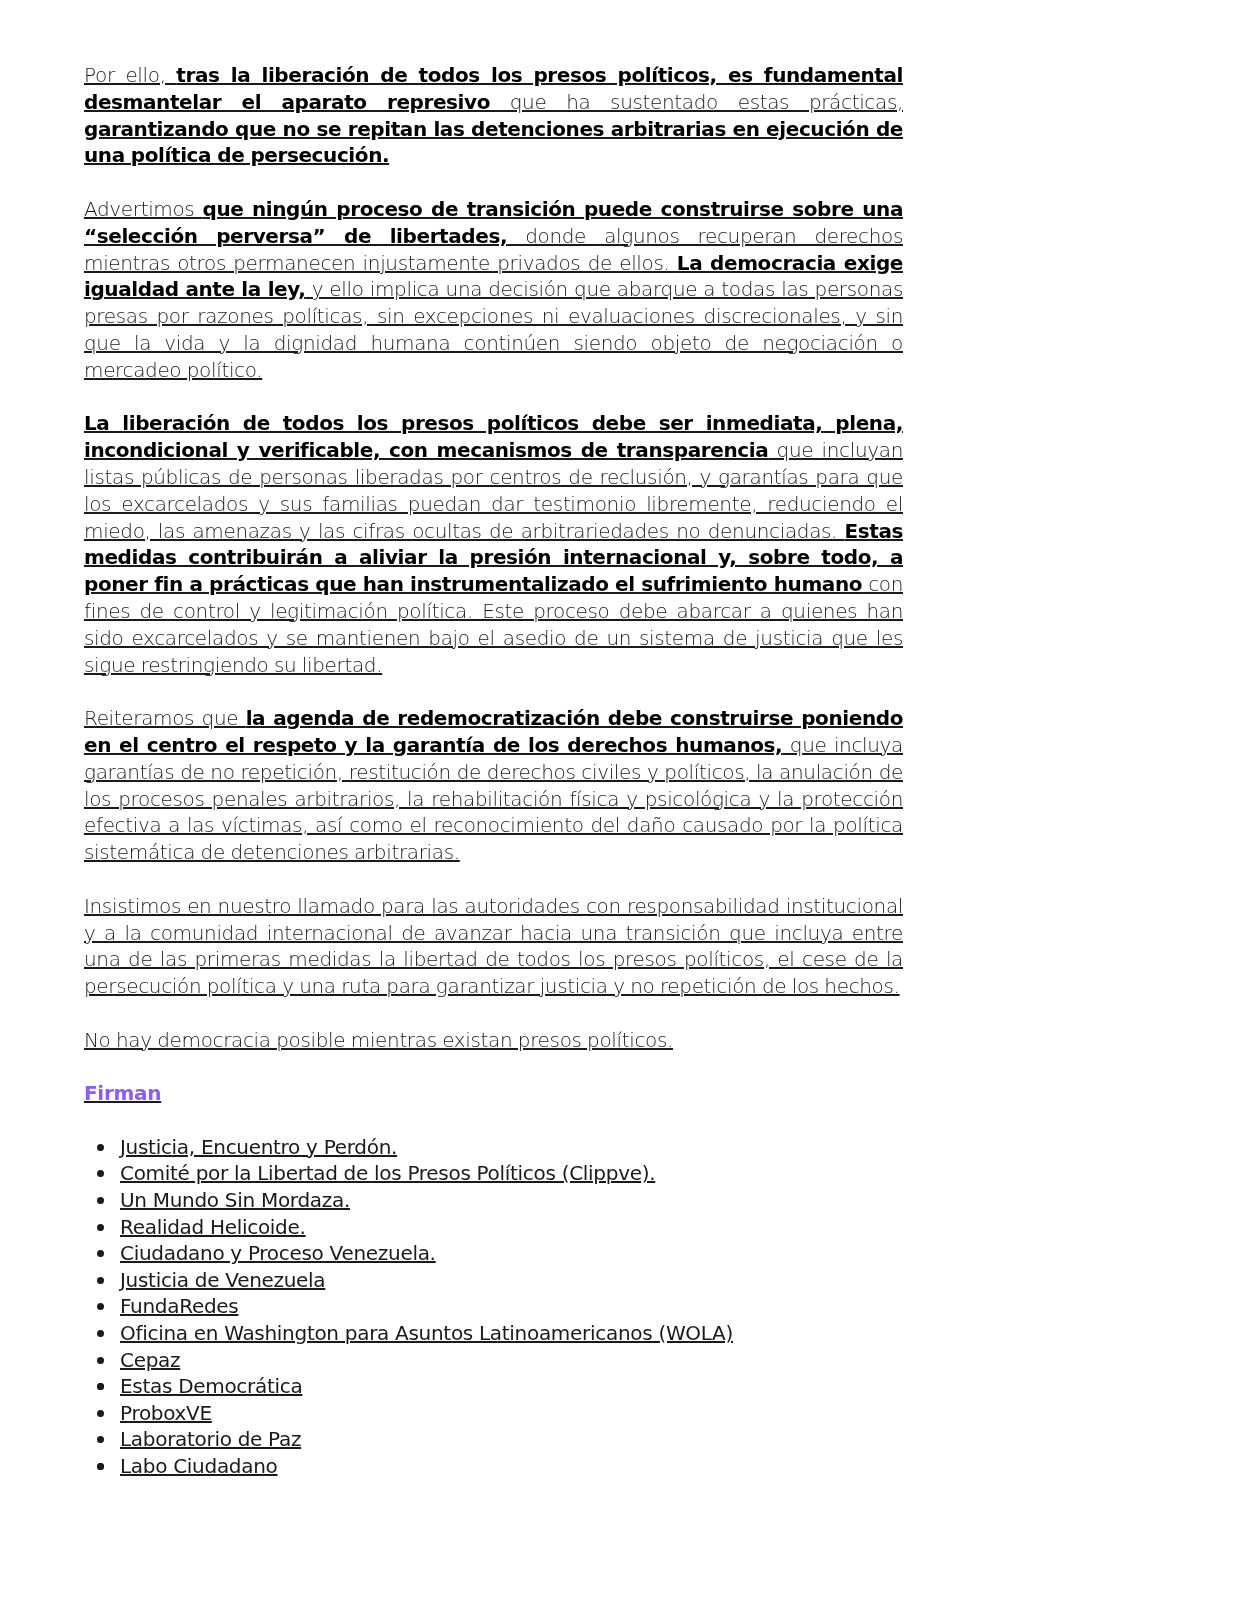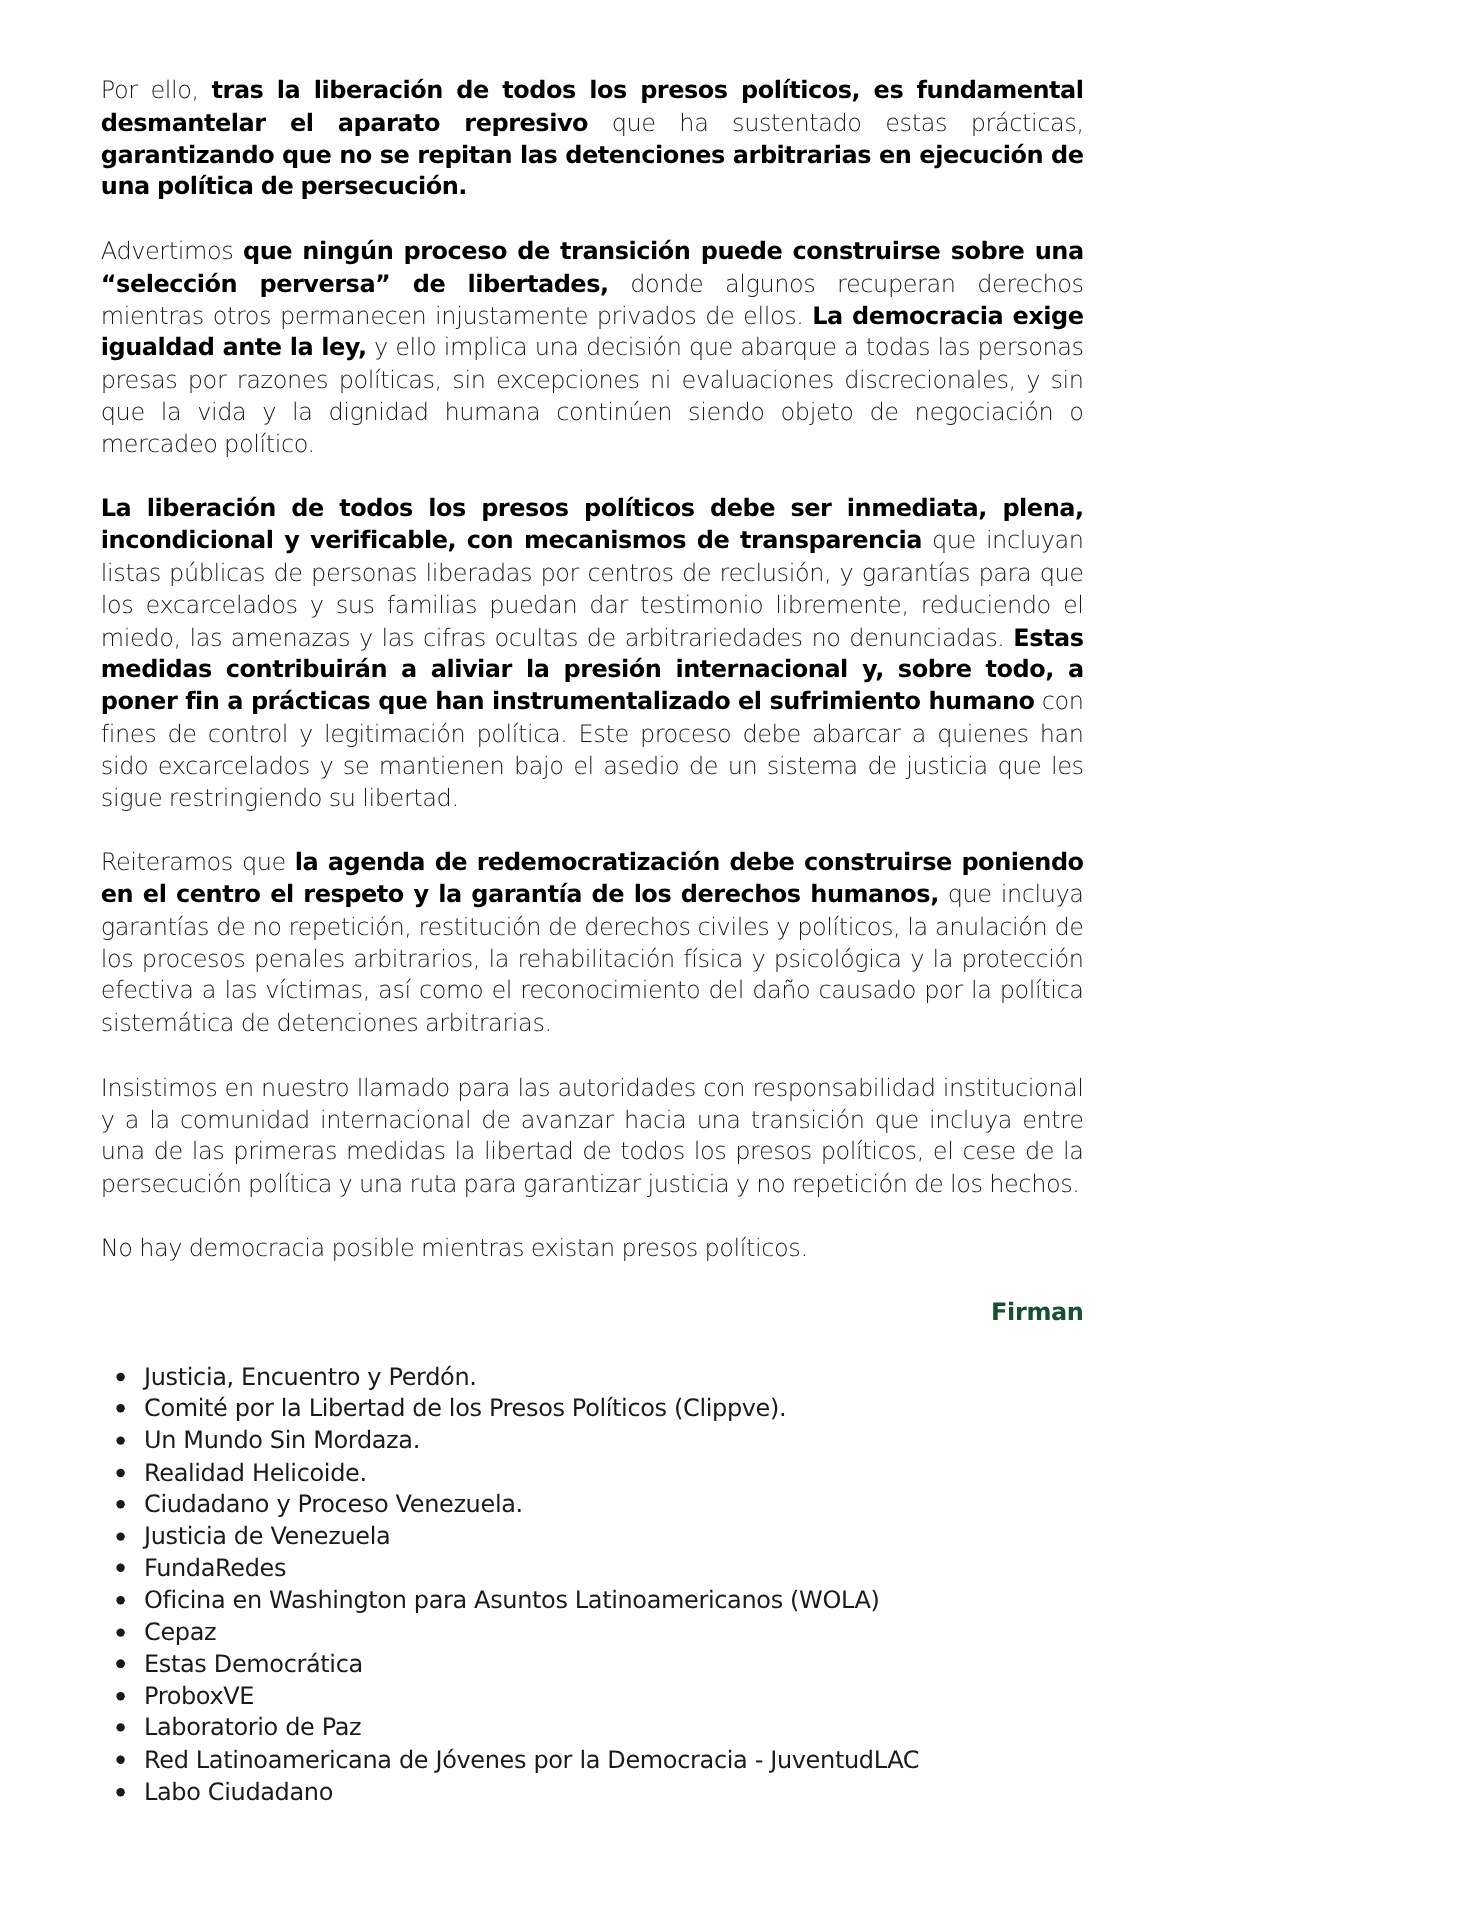--- a/index.html
+++ b/index.html
@@ -7,30 +7,31 @@
   .page {
     position: relative;
     width: 1011px;
     height: 1600px;
     box-sizing: border-box;
     padding: 62px 108px 0 84px;
     color: #1a1a1a;
     font-family: "DejaVu Sans", sans-serif;
     font-size: 20px;
     line-height: 26.8px;
+    text-decoration: underline;
   }
   .para {
     margin: 0 0 26.8px 0;
     text-align: justify;
     font-weight: 300;
     letter-spacing: -0.35px;
     word-spacing: -0.5px;
   }
   .para b { font-weight: bold; color: #000; letter-spacing: -0.4px; }
-  .firman { font-weight: bold; color: #14532d; margin: 0 0 26.8px 0; letter-spacing: -0.3px; text-align: right; }
+  .firman { font-weight: bold; color: #8b5cf6; margin: 0 0 26.8px 0; letter-spacing: -0.3px; }
   ul.signers {
     list-style: none;
     margin: 0;
     padding: 0;
   }
   ul.signers li {
     position: relative;
     padding-left: 36px;
     line-height: 26.6px;
     letter-spacing: -0.3px;
@@ -65,16 +66,16 @@
       <li><span class="bullet"></span><span>Realidad Helicoide.</span></li>
       <li><span class="bullet"></span><span>Ciudadano y Proceso Venezuela.</span></li>
       <li><span class="bullet"></span><span>Justicia de Venezuela</span></li>
       <li><span class="bullet"></span><span>FundaRedes</span></li>
       <li><span class="bullet"></span><span>Oficina en Washington para Asuntos Latinoamericanos (WOLA)</span></li>
       <li><span class="bullet"></span><span>Cepaz</span></li>
       <li><span class="bullet"></span></li>
       <li><span class="bullet"></span><span>Estas Democrática</span></li>
       <li><span class="bullet"></span><span>ProboxVE</span></li>
       <li><span class="bullet"></span><span>Laboratorio de Paz</span></li>
-      <li><span class="bullet"></span><span>Red Latinoamericana de Jóvenes por la Democracia - JuventudLAC</span></li>
+      <li><span class="bullet"></span></li>
       <li><span class="bullet"></span><span>Labo Ciudadano</span></li>
     </ul>
 </div>
 
 </body></html>

